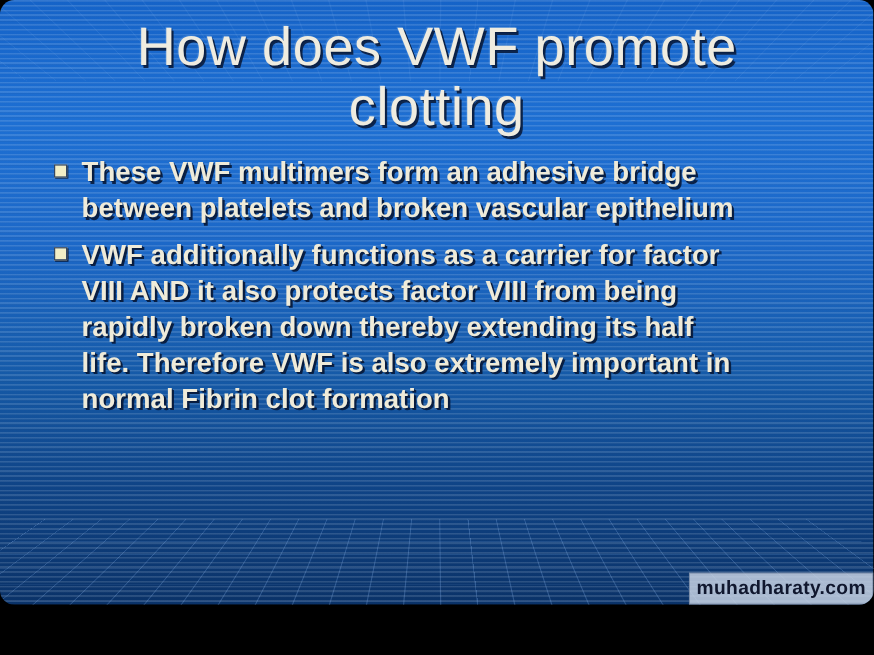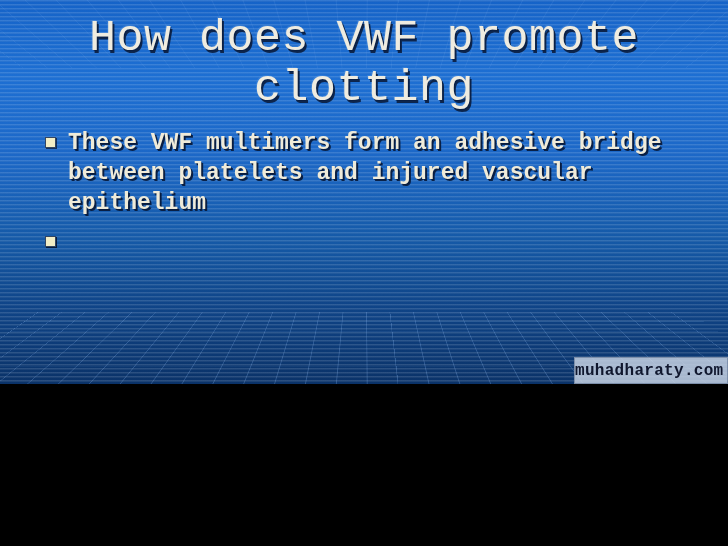--- a/index.html
+++ b/index.html
@@ -1,30 +1,31 @@
 <!DOCTYPE html>
 <html><head>
 <meta charset="utf-8">
 <style>
   html, body { margin: 0; padding: 0; background: #000; }
   .slide {
     position: relative;
     width: 728px;
-    height: 384px;
+    height: 504px;
     overflow: hidden;
-    font-family: Liberation Mono, monospace;
+    font-family: Liberation Sans, sans-serif;
     
     background-image:
       repeating-linear-gradient(180deg,
         rgba(240,248,255,0.14) 0px, rgba(240,248,255,0.14) 1px,
         rgba(0,20,60,0.06) 2px,
         transparent 2px, transparent 4px),
       linear-gradient(180deg,
         #1563c8 0%, #1d6fd3 20%, #1c68c8 40%,
         #155aa8 62%, #0f4487 80%, #0a3268 100%);
+    border-radius: 12px;
   }
   
   .grid {
     position: absolute;
     left: -15%;
     width: 130%;
     background:
       repeating-linear-gradient(90deg, rgba(140,185,245,0.33) 0 1px, transparent 1px 34px),
       repeating-linear-gradient(180deg, rgba(140,185,245,0.22) 0 1px, transparent 1px 30px);
     pointer-events: none;
@@ -89,20 +90,21 @@
     box-shadow: 1px 1px 0 rgba(8,24,54,0.75);
   }
   .watermark {
     position: absolute;
     right: 0;
     bottom: 0;
     width: 154px;
     height: 27px;
     display: flex;
     align-items: center;
+    justify-content: center;
     background: rgba(203,213,229,0.82);
     border: 1px solid rgba(70,90,125,0.45);
     box-sizing: border-box;
   }
   .watermark-text {
     font-size: 16px;
     font-weight: 700;
     letter-spacing: 0.3px;
     color: #10172e;
   }
@@ -115,27 +117,32 @@
   <div class="grid grid-top"></div>
   <div class="grid grid-bottom"></div>
 
   <h1 class="title">How does VWF promote
 clotting</h1>
 
   <ul class="bullets">
     <li class="bullet">
       <span class="sq"></span>
       <span class="bullet-text">These VWF multimers form an adhesive bridge
-between platelets and injured vascular epithelium</span>
+between platelets and broken vascular epithelium</span>
     </li>
     <li class="bullet">
       <span class="sq"></span>
     </li>
     <li class="bullet">
       <span class="sq"></span>
+      <span class="bullet-text">VWF additionally functions as a carrier for factor
+VIII AND it also protects factor VIII from being
+rapidly broken down thereby extending its half
+life. Therefore VWF is also extremely important in
+normal Fibrin clot formation</span>
     </li>
   </ul>
 
   <div class="watermark">
     <span class="watermark-text">muhadharaty.com</span>
   </div>
 
 </div>
 
 </body></html>

